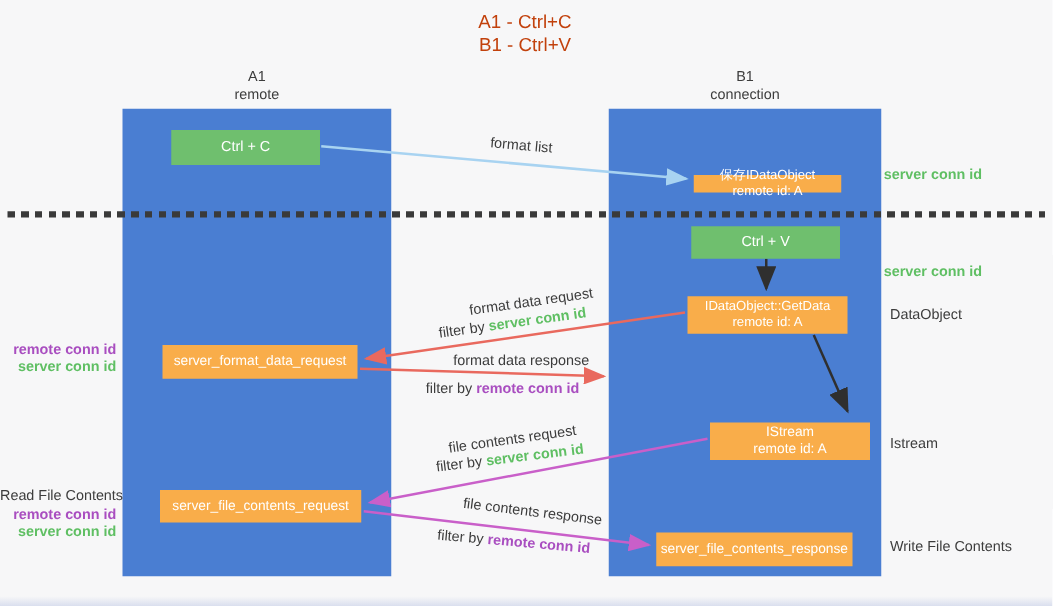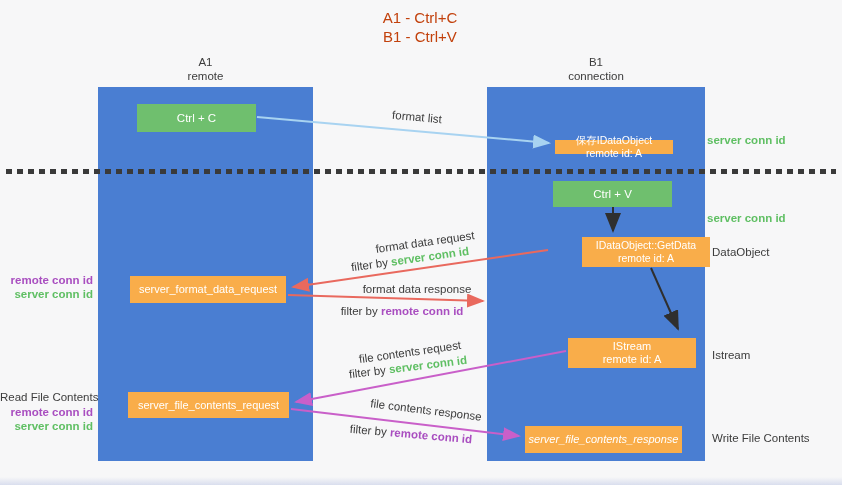--- a/index.html
+++ b/index.html
@@ -31,26 +31,26 @@
   .node { position:absolute; z-index:4; display:flex; flex-direction:column;
     align-items:center; justify-content:center; color:#ffffff; text-align:right;
     font-size:11px; line-height:13px; }
   .node.green  { background:#6fbf6e; font-size:11.5px; }
   .node.orange { background:#f9ad4a; }
   .node.small  { font-size:10.5px; }
 
   .n-ctrl-c   { left:137px; top:104px; width:119px; height:28px; }
   .n-save     { left:555px; top:128px; width:118px; height:14px;margin-top:12px; }
   .n-ctrl-v   { left:553px; top:181px; width:119px; height:26px; }
-  .n-getdata  { left:550px; top:237px; width:128px; height:30px;margin-left:32px; }
+  .n-getdata  { left:550px; top:237px; width:128px; height:30px; }
   .n-fmt-req  { left:130px; top:276px; width:156px; height:27px; }
   .n-fmt-res  { left:488px; top:288px; width:157px; height:27px; }
   .n-istream  { left:568px; top:338px; width:128px; height:30px; }
   .n-file-req { left:128px; top:392px; width:161px; height:26px; }
-  .n-file-res { left:525px; top:426px; width:157px; height:27px;font-style:italic; }
+  .n-file-res { left:525px; top:426px; width:157px; height:27px; }
 
   .albl { position:absolute; z-index:5; font-size:11.5px; color:#3c3c3c;
     white-space:nowrap; text-align:center; }
   .green-t  { color:#5fbf63; font-weight:700; }
   .purple-t { color:#a94ec0; font-weight:700; }
 
   .l-format-list   { left:367px; top:111px; width:100px; transform:rotate(5deg); }
   .l-fmt-req       { left:360px; top:236px; width:130px; transform:rotate(-8deg); }
   .l-filter-srv-1  { left:335px; top:253px; width:150px; transform:rotate(-8deg); }
   .l-fmt-res       { left:347px; top:283px; width:140px; }

